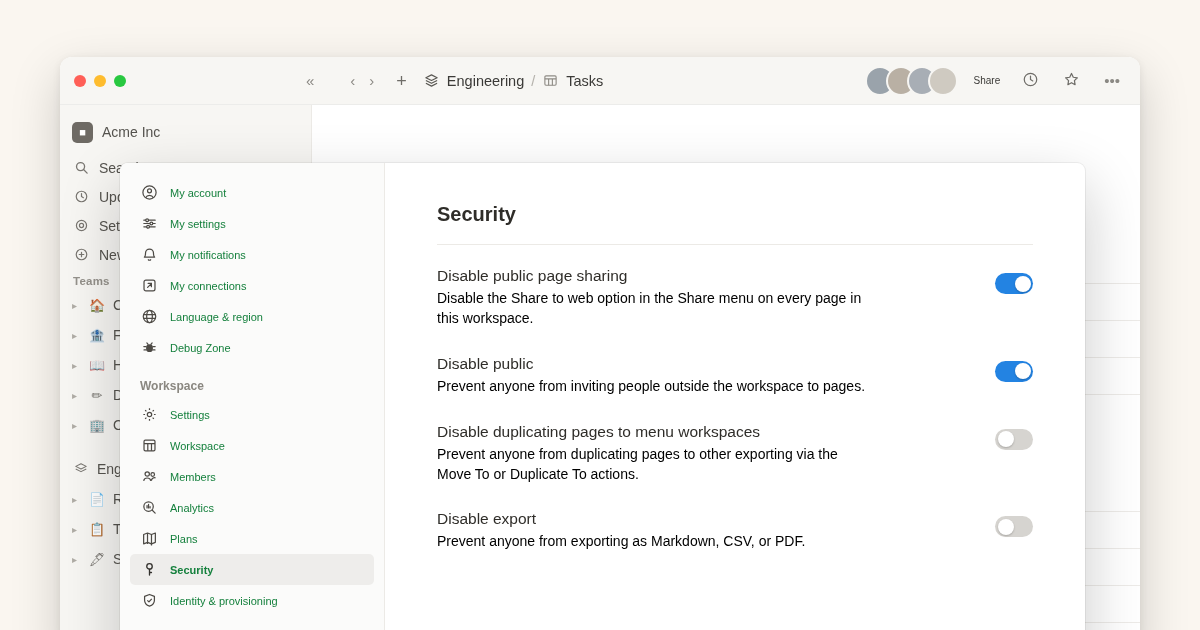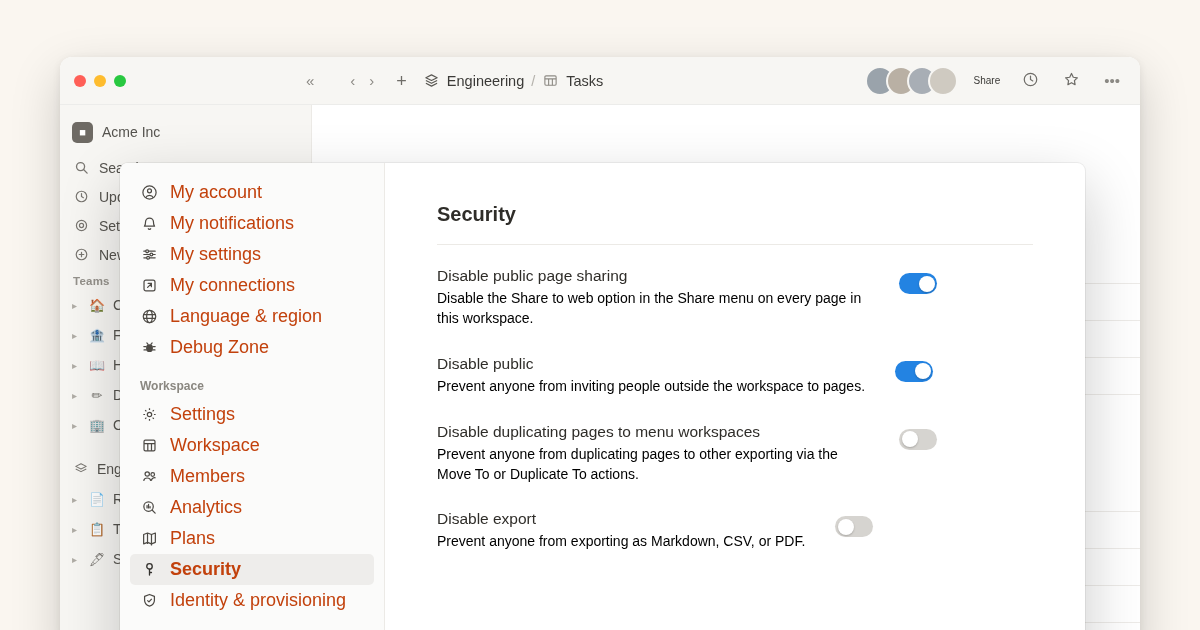--- a/index.html
+++ b/index.html
@@ -185,22 +185,22 @@
     border-right: 1px solid #eceae6;
     padding: 14px 0 0 0;
     box-sizing: border-box;
     overflow: hidden;
   }
   .set-item {
     display: flex; align-items: center; gap: 11px;
     height: 31px; margin: 0 10px;
     padding: 0 10px;
     border-radius: 5px;
-    font-size: 18px;
-    color: #c2410c;
+    font-size: 11px;
+    color: #15803d;
     white-space: nowrap;
   }
   .set-item.active { background: #eeedeb; font-weight: 600; }
   .set-ico {
     width: 19px; min-width: 19px; height: 19px;
     display: inline-flex; align-items: center; justify-content: center;
     color: #5d5a55;
   }
   .set-ico svg { display: block; }
   .set-section {
@@ -218,20 +218,21 @@
     font-size: 20px;
     font-weight: 600;
     color: #2f2d29;
     margin: 0 0 18px 0;
   }
   .divider { height: 1px; background: #eceae6; margin-bottom: 22px; }
 
   .setting-row {
     display: flex;
     align-items: flex-start;
+    justify-content: space-between;
     gap: 30px;
     margin-bottom: 26px;
   }
   .setting-text { max-width: 432px; }
   .setting-name {
     font-size: 15.5px;
     color: #2f2d29;
     margin-bottom: 4px;
   }
   .setting-desc {
@@ -452,38 +453,38 @@
                 <circle cx="9" cy="9" r="7"></circle>
                 <circle cx="9" cy="7.2" r="2.1"></circle>
                 <path d="M4.9 14.6a4.6 4.6 0 0 1 8.2 0"></path>
               </svg>
           </span>
           <span>My account</span>
         </div>
 
         <div class="set-item">
           <span class="set-ico">
-            <svg width="17" height="17" viewBox="0 0 18 18" fill="none" stroke="#4d4a45" stroke-width="1.3" stroke-linejoin="round">
-                <path d="M4.8 7.4a4.2 4.2 0 0 1 8.4 0c0 3.3 1.2 4.4 1.2 4.4H3.6s1.2-1.1 1.2-4.4z"></path>
-                <path d="M7.5 14.2a1.7 1.7 0 0 0 3 0"></path>
-              </svg>
-          </span>
-          <span>My notifications</span>
-        </div>
-
-        <div class="set-item">
-          <span class="set-ico">
             <svg width="17" height="17" viewBox="0 0 18 18" fill="none" stroke="#4d4a45" stroke-width="1.3" stroke-linecap="round">
                 <path d="M3 5.5h12M3 9h12M3 12.5h12"></path>
                 <circle cx="6.5" cy="5.5" r="1.5" fill="#fbfbfa"></circle>
                 <circle cx="11" cy="9" r="1.5" fill="#fbfbfa"></circle>
                 <circle cx="7.5" cy="12.5" r="1.5" fill="#fbfbfa"></circle>
               </svg>
           </span>
           <span>My settings</span>
+        </div>
+
+        <div class="set-item">
+          <span class="set-ico">
+            <svg width="17" height="17" viewBox="0 0 18 18" fill="none" stroke="#4d4a45" stroke-width="1.3" stroke-linejoin="round">
+                <path d="M4.8 7.4a4.2 4.2 0 0 1 8.4 0c0 3.3 1.2 4.4 1.2 4.4H3.6s1.2-1.1 1.2-4.4z"></path>
+                <path d="M7.5 14.2a1.7 1.7 0 0 0 3 0"></path>
+              </svg>
+          </span>
+          <span>My notifications</span>
         </div>
 
         <div class="set-item">
           <span class="set-ico">
             <svg width="17" height="17" viewBox="0 0 18 18" fill="none" stroke="#4d4a45" stroke-width="1.3" stroke-linecap="round">
                 <rect x="3.2" y="3.2" width="11.6" height="11.6" rx="2"></rect>
                 <path d="M7 11l4-4M7.6 6.8H11V10.2"></path>
               </svg>
           </span>
           <span>My connections</span>

